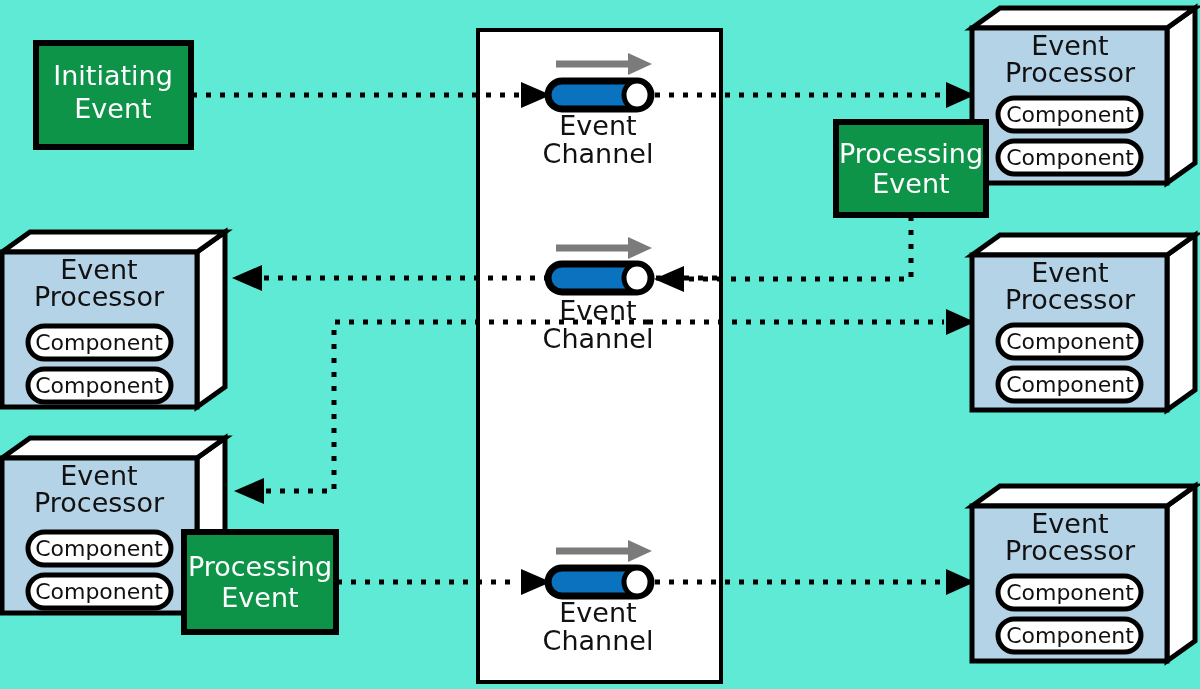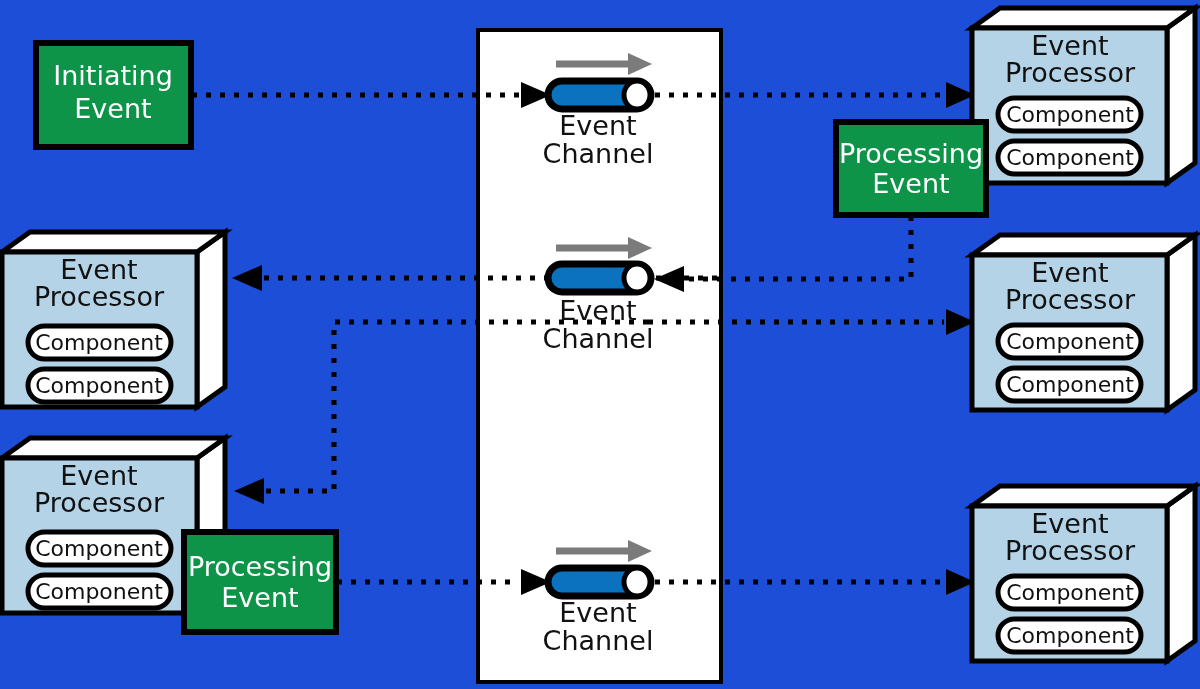--- a/index.html
+++ b/index.html
@@ -4,21 +4,21 @@
 <style>
   html, body {
     margin: 0;
     padding: 0;
     background: #ffffff;
   }
   #diagram-root {
     position: relative;
     width: 1200px;
     height: 689px;
-    background: #1d4ed8;
+    background: #5eead4;
     font-family: "DejaVu Sans", "Liberation Sans", sans-serif;
     overflow: hidden;
   }
   svg#scene {
     display: block;
     width: 1200px;
     height: 689px;
   }
   .proc-face { fill: #b5d3e7; stroke: #000000; stroke-width: 5; }
   .proc-top  { fill: #ffffff; stroke: #000000; stroke-width: 5; stroke-linejoin: miter; }

